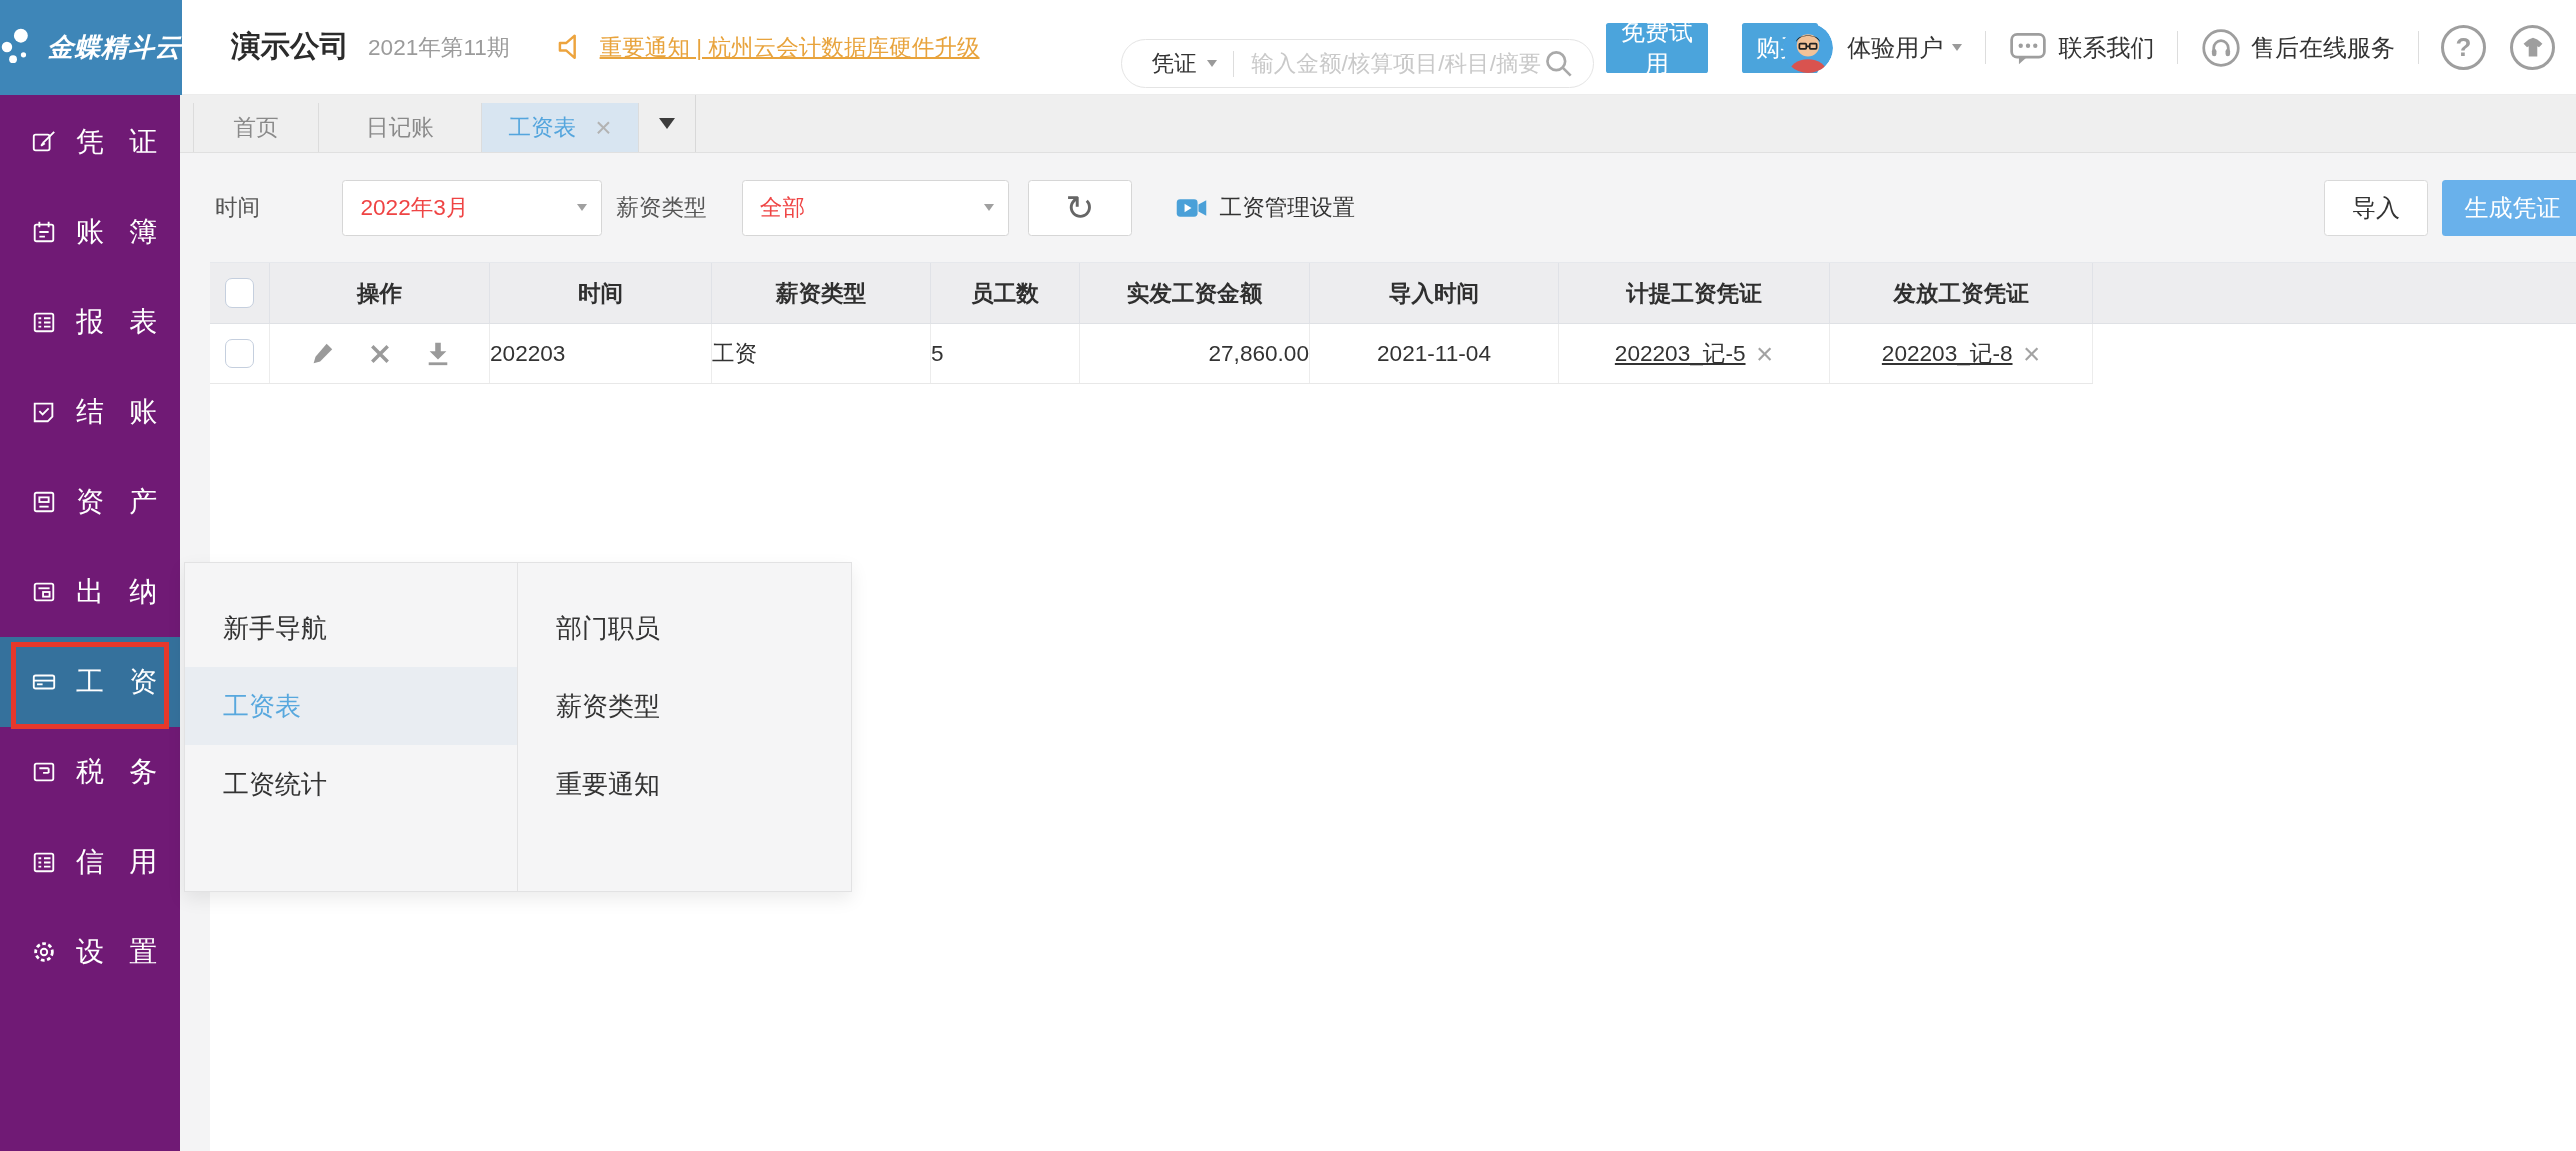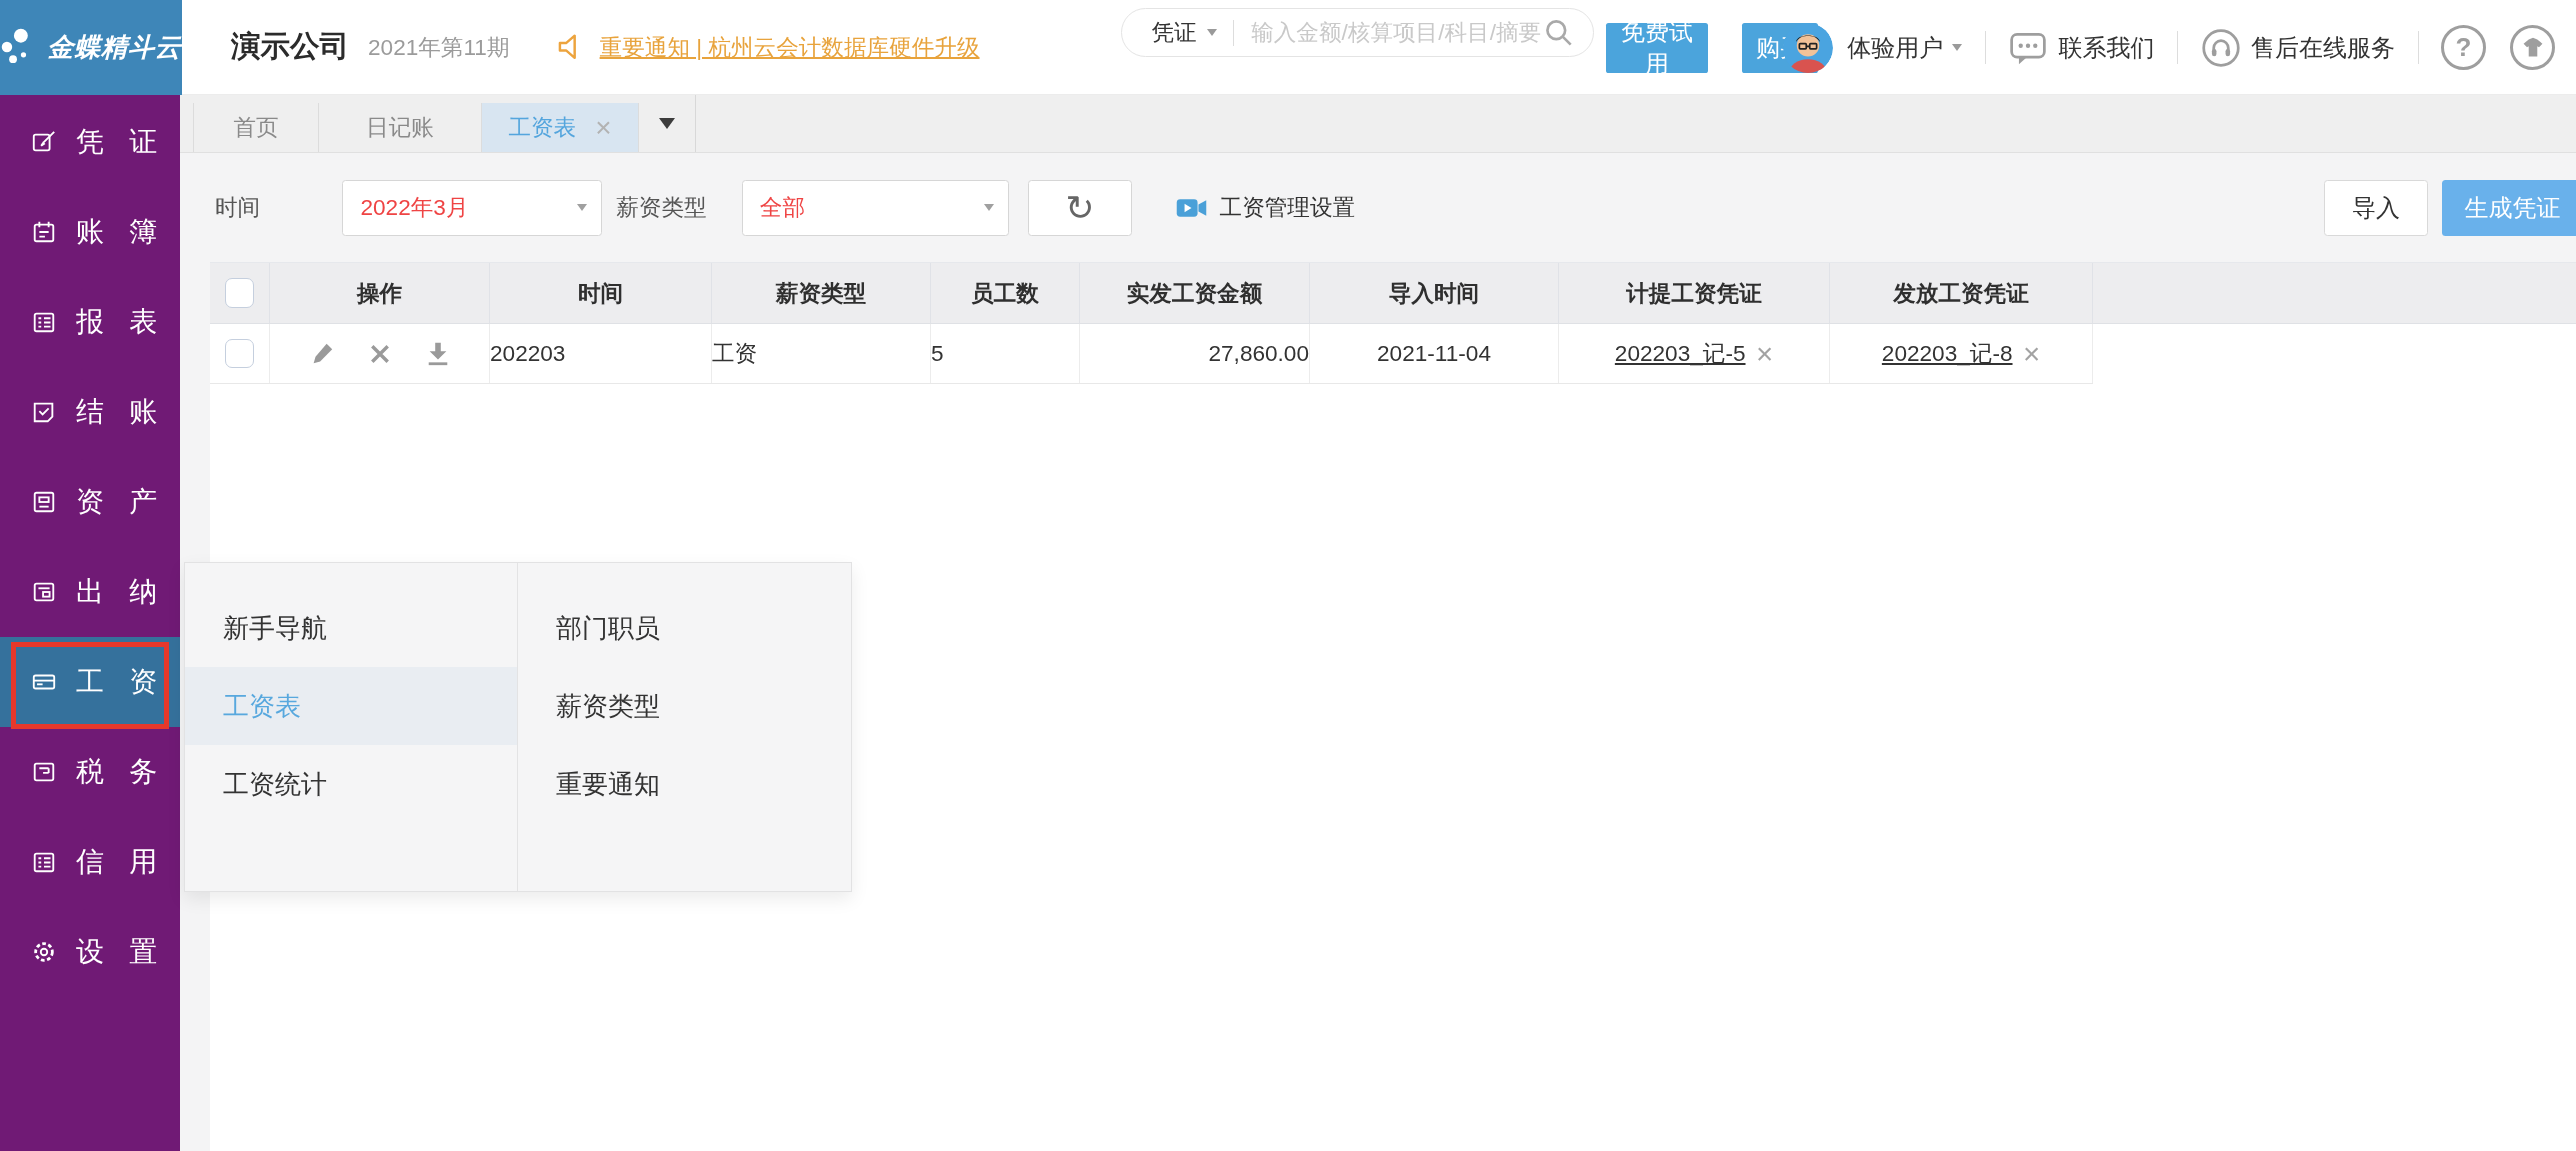--- a/index.html
+++ b/index.html
@@ -8,21 +8,21 @@
 
   
   .topbar{position:absolute;left:0;top:0;width:2576px;height:95px;background:#fff;
           display:flex;align-items:center;border-bottom:0.9px solid #ececec;box-sizing:border-box;z-index:10;}
   .logo{width:182px;height:95px;background:#3e86b8;display:flex;align-items:center;justify-content:center;flex:0 0 auto;}
   .logo-text{color:#fff;font-size:26px;font-weight:700;font-style:italic;letter-spacing:0.9px;margin-left:7px;white-space:nowrap;}
   .company{margin-left:49px;font-size:29.5px;font-weight:700;color:#2b2b2b;white-space:nowrap;}
   .period{margin-left:19px;font-size:22.6px;color:#9b9b9b;white-space:nowrap;}
   .notice{display:flex;align-items:center;margin-left:45px;}
   .notice-link{margin-left:15.6px;font-size:22.6px;color:#e8a33c;text-decoration:underline;white-space:nowrap;cursor:pointer;}
-  .search-pill{position:absolute;left:1121px;top:8px;width:473px;height:49px;border:1.7px solid #e4e4e4;
+  .search-pill{position:absolute;left:1121px;top:39px;width:473px;height:49px;border:1.7px solid #e4e4e4;
                border-radius:26px;display:flex;align-items:center;box-sizing:border-box;background:#fff;}
   .search-cat{margin-left:29.5px;font-size:22.6px;color:#333;}
   .caret-down{width:0;height:0;border-left:6px solid transparent;border-right:6px solid transparent;border-top:7.8px solid #8f8f8f;margin-left:10.4px;}
   .caret-down.small{border-left-width:5.2px;border-right-width:5.2px;border-top-width:7px;border-top-color:#9a9a9a;}
   .search-div{width:0.9px;height:26px;background:#ddd;margin:0 15.6px;}
   .search-input{flex:1;border:none;outline:none;font-size:22.6px;color:#333;background:transparent;min-width:0;font-family:inherit;}
   .search-input::placeholder{color:#c9c9c9;}
   .btn-blue{background:#4ba4dc;color:#fff;font-size:24px;border:none;border-radius:2.6px;height:50px;
             display:flex;align-items:center;justify-content:center;cursor:pointer;font-family:inherit;}
   .btn-trial{position:absolute;left:1606px;top:22.6px;width:102px;}

